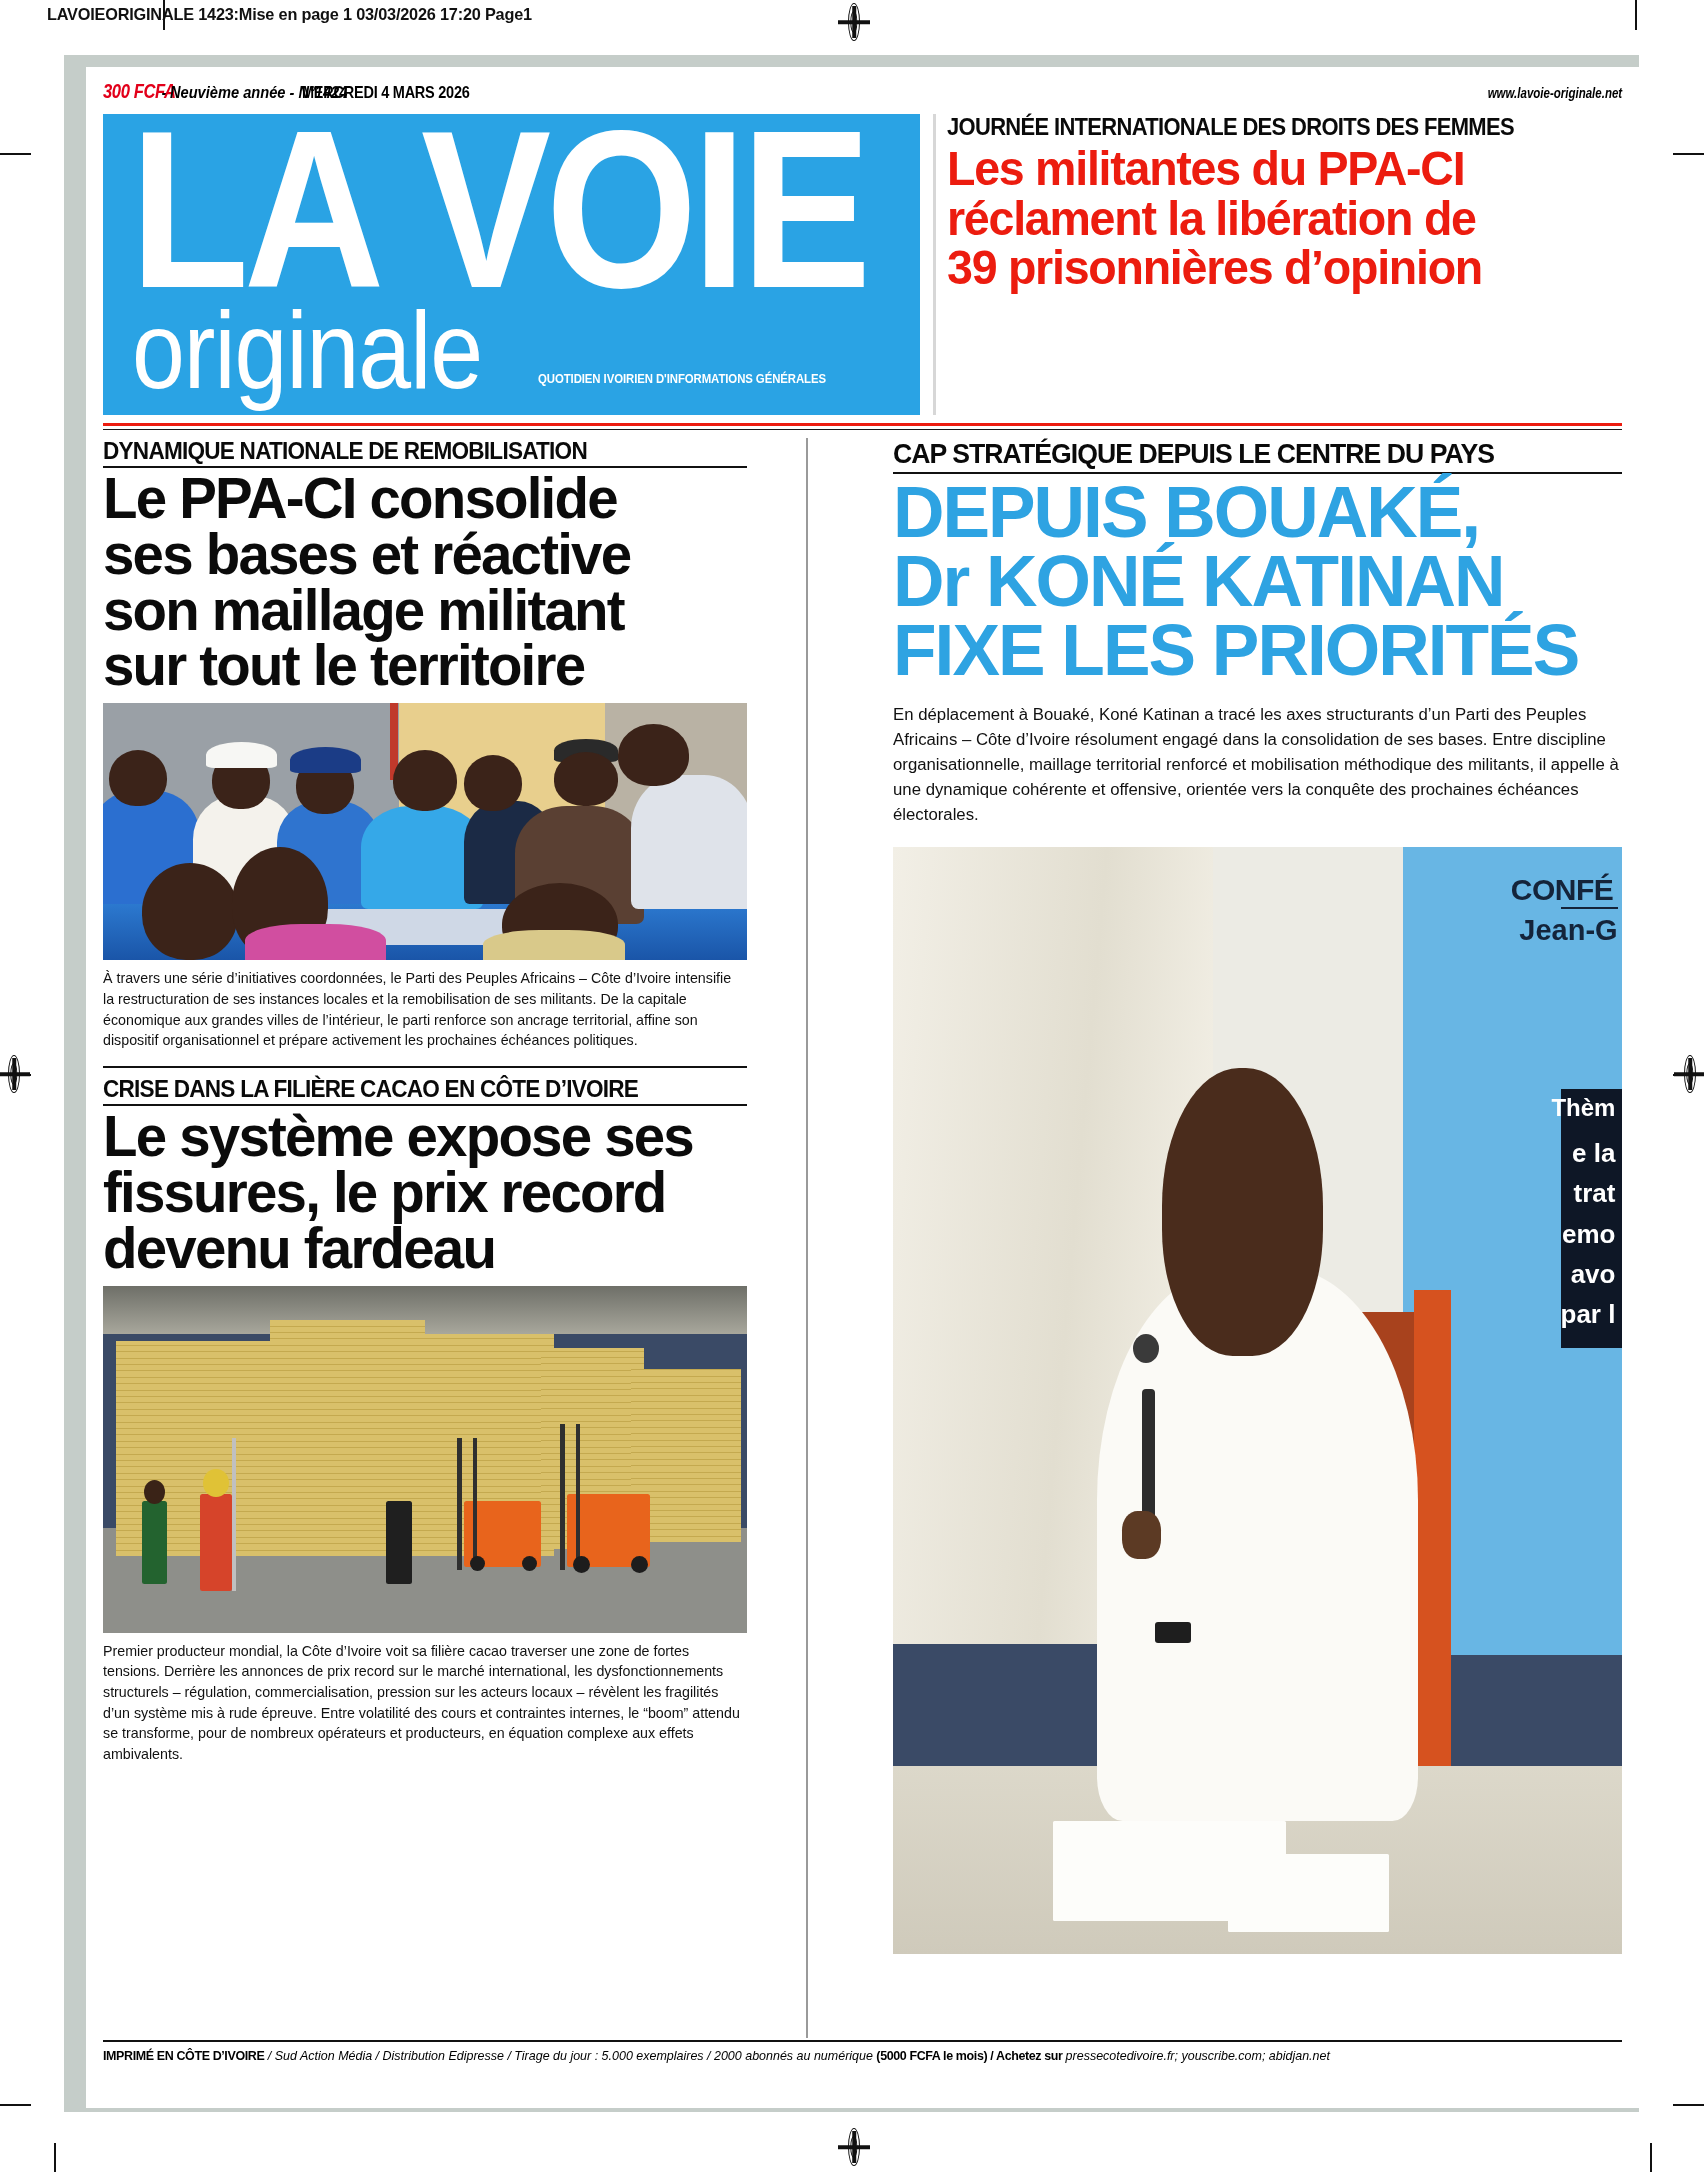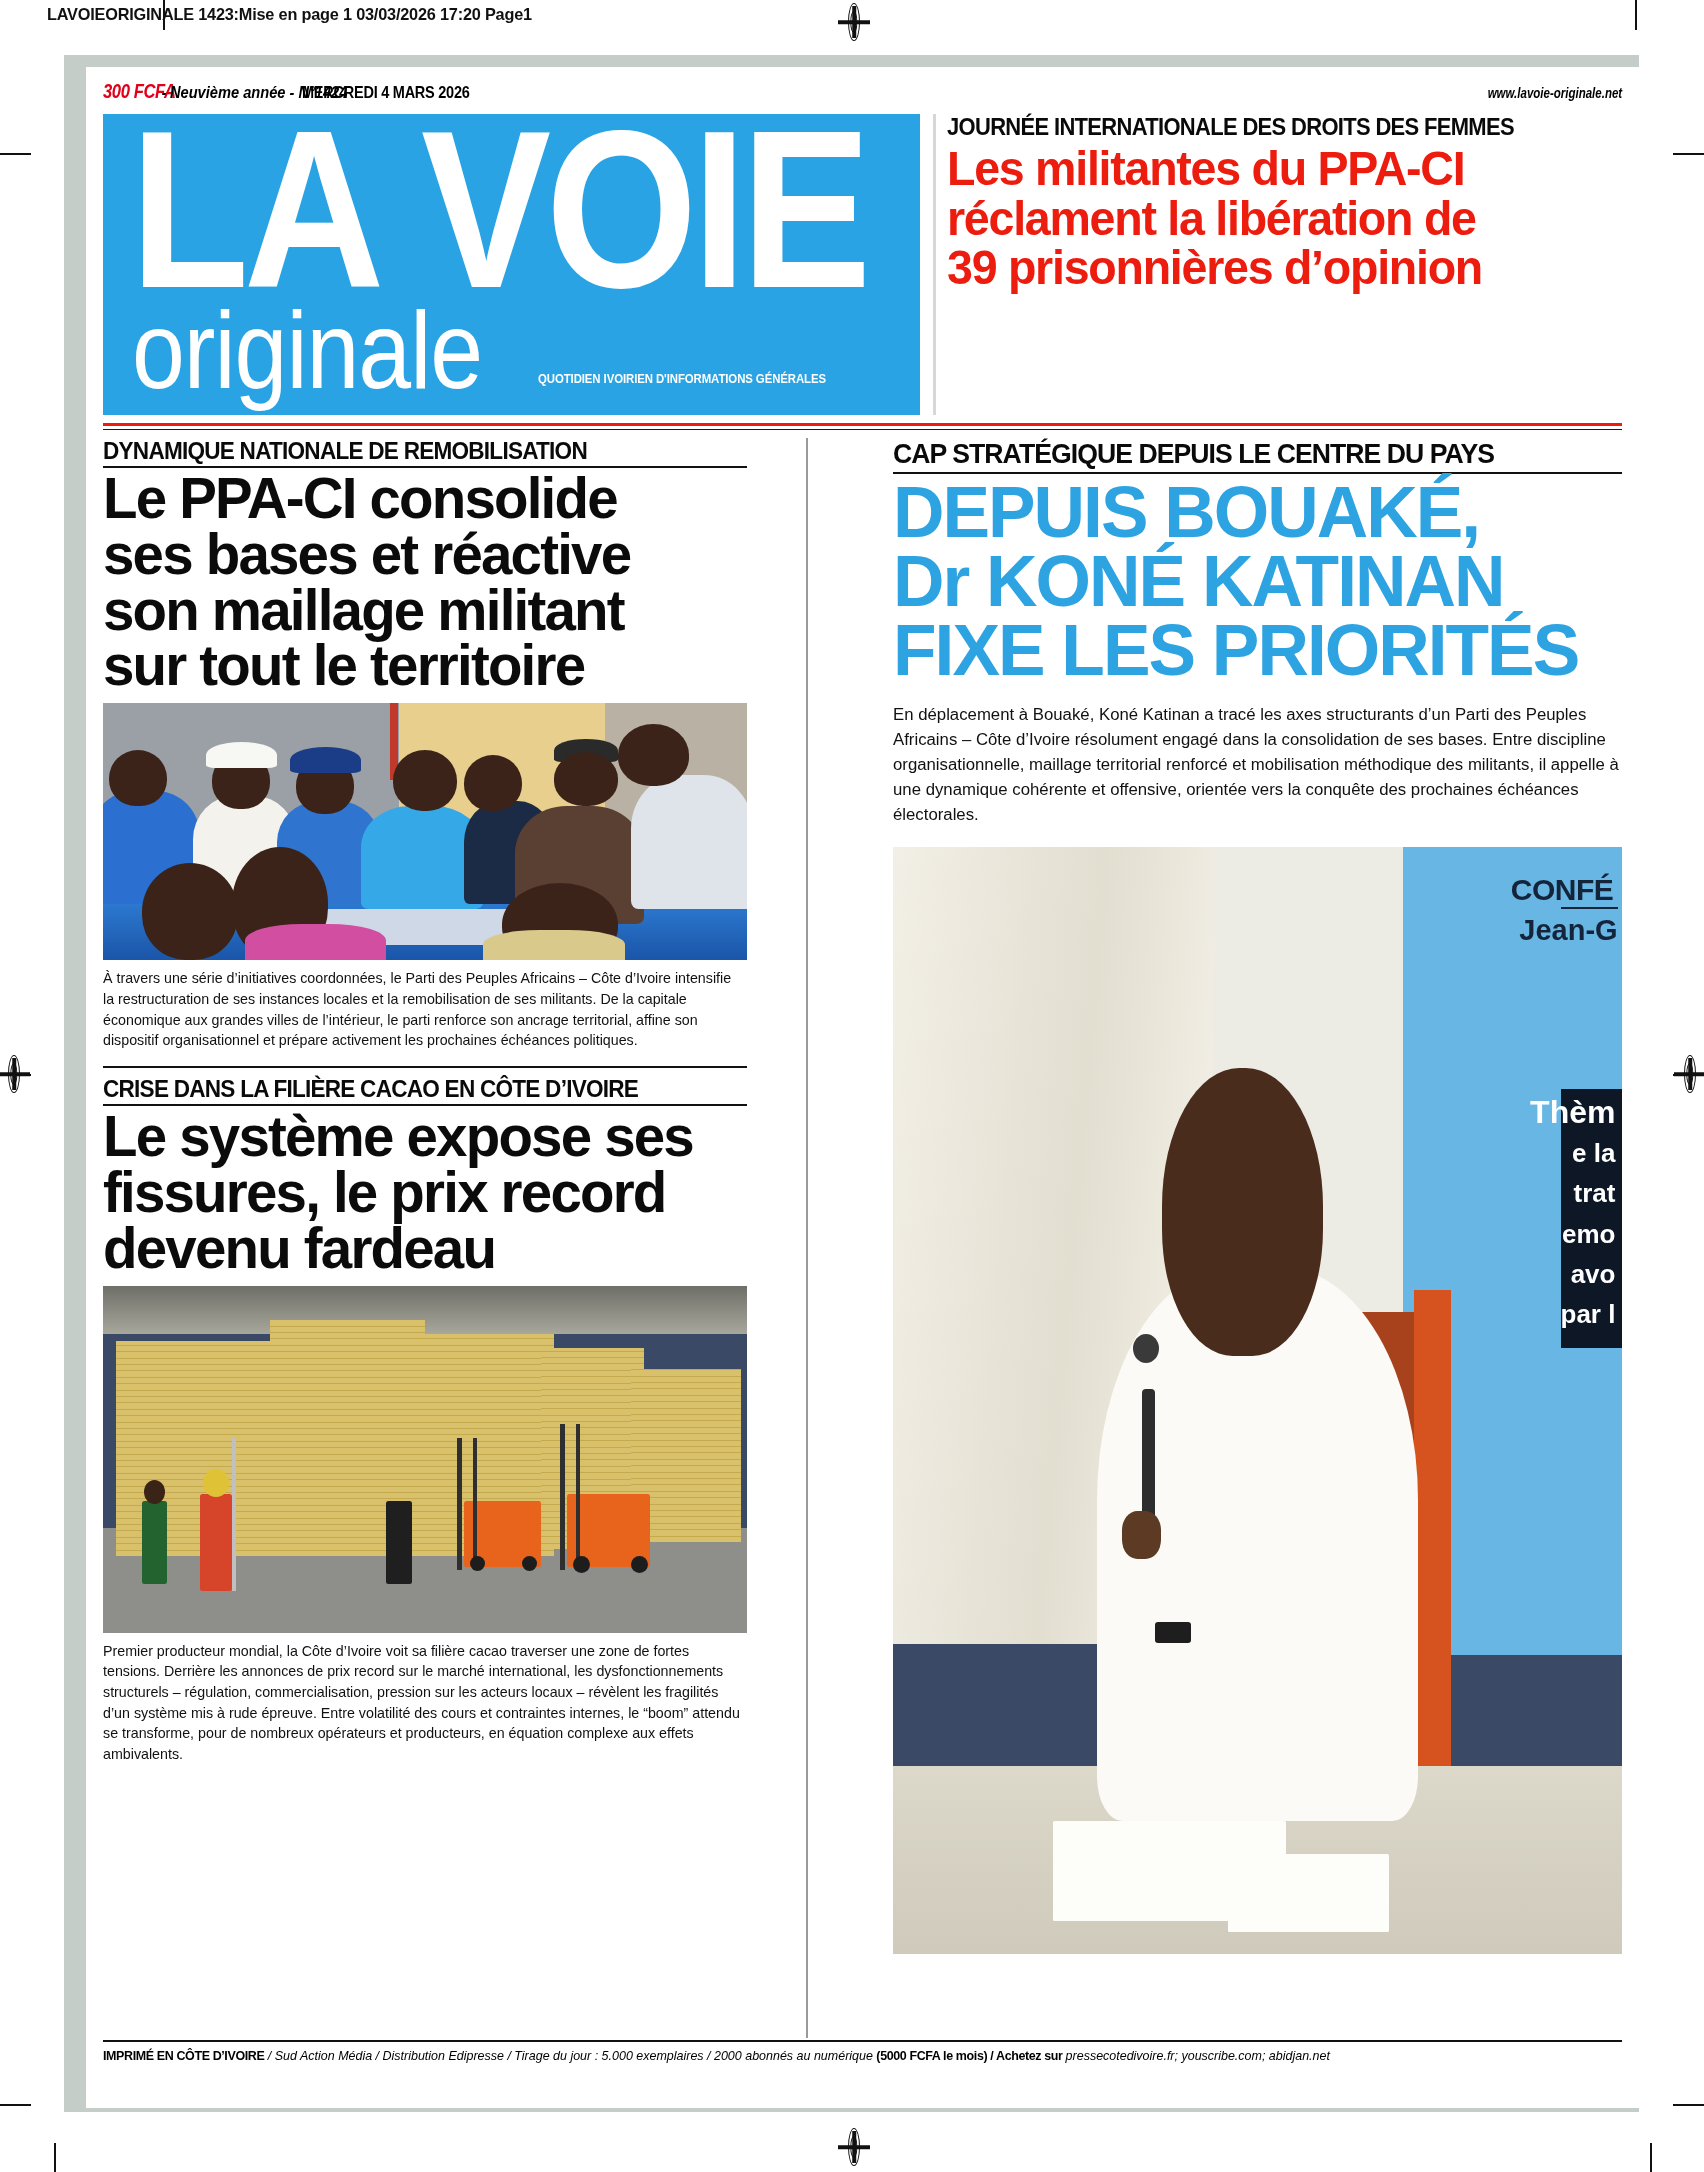--- a/index.html
+++ b/index.html
@@ -133,21 +133,21 @@
       background:linear-gradient(95deg,#f2efe6,#e2ded0 55%,#f6f3ea);}
   .ph3 .wall{position:absolute;left:44%;top:0;width:26%;height:62%;background:#ecebe4;}
   .ph3 .banner{position:absolute;right:0;top:0;width:30%;height:73%;background:#68b6e4;}
   .ph3 .banner-title{position:absolute;right:4%;top:3.2%;color:#14243a;font-weight:700;
       font-size:30px;letter-spacing:-0.5px;white-space:nowrap;}
   .ph3 .banner-rule{position:absolute;right:2%;top:7.4%;width:26%;height:2px;background:#14243a;}
   .ph3 .banner-name{position:absolute;right:2%;top:8.3%;color:#14243a;font-weight:600;
       font-size:29px;white-space:nowrap;}
   .ph3 .banner-black{position:absolute;right:0;top:30%;width:28%;height:32%;background:#0e1726;}
   .ph3 .banner-theme{position:absolute;right:3%;top:30.6%;color:#fff;font-weight:700;
-      font-size:32px;white-space:nowrap;}
+      font-size:24px;white-space:nowrap;}
   .ph3 .bl{position:absolute;right:3%;color:#fff;font-weight:700;font-size:26px;white-space:nowrap;}
   .ph3 .chair{position:absolute;background:#a8421d;border-radius:3px;}
   .ph3 .chair2{position:absolute;background:#d6521f;}
   .ph3 .table{position:absolute;left:0;bottom:0;width:100%;height:17%;
       background:linear-gradient(180deg,#dcd8ca,#cfcabb);}
   .ph3 .paper{position:absolute;background:#fdfdfa;border-radius:1.5px;}
   .ph3 .shirt{position:absolute;background:#fbfaf6;border-radius:42% 42% 8% 8%;}
   .ph3 .head{position:absolute;background:#4a2c1c;border-radius:48% 48% 44% 44%;}
   .ph3 .mic{position:absolute;background:#2d2d2d;border-radius:4px;}
   .ph3 .micball{position:absolute;background:#3a3a3a;border-radius:50%;}

